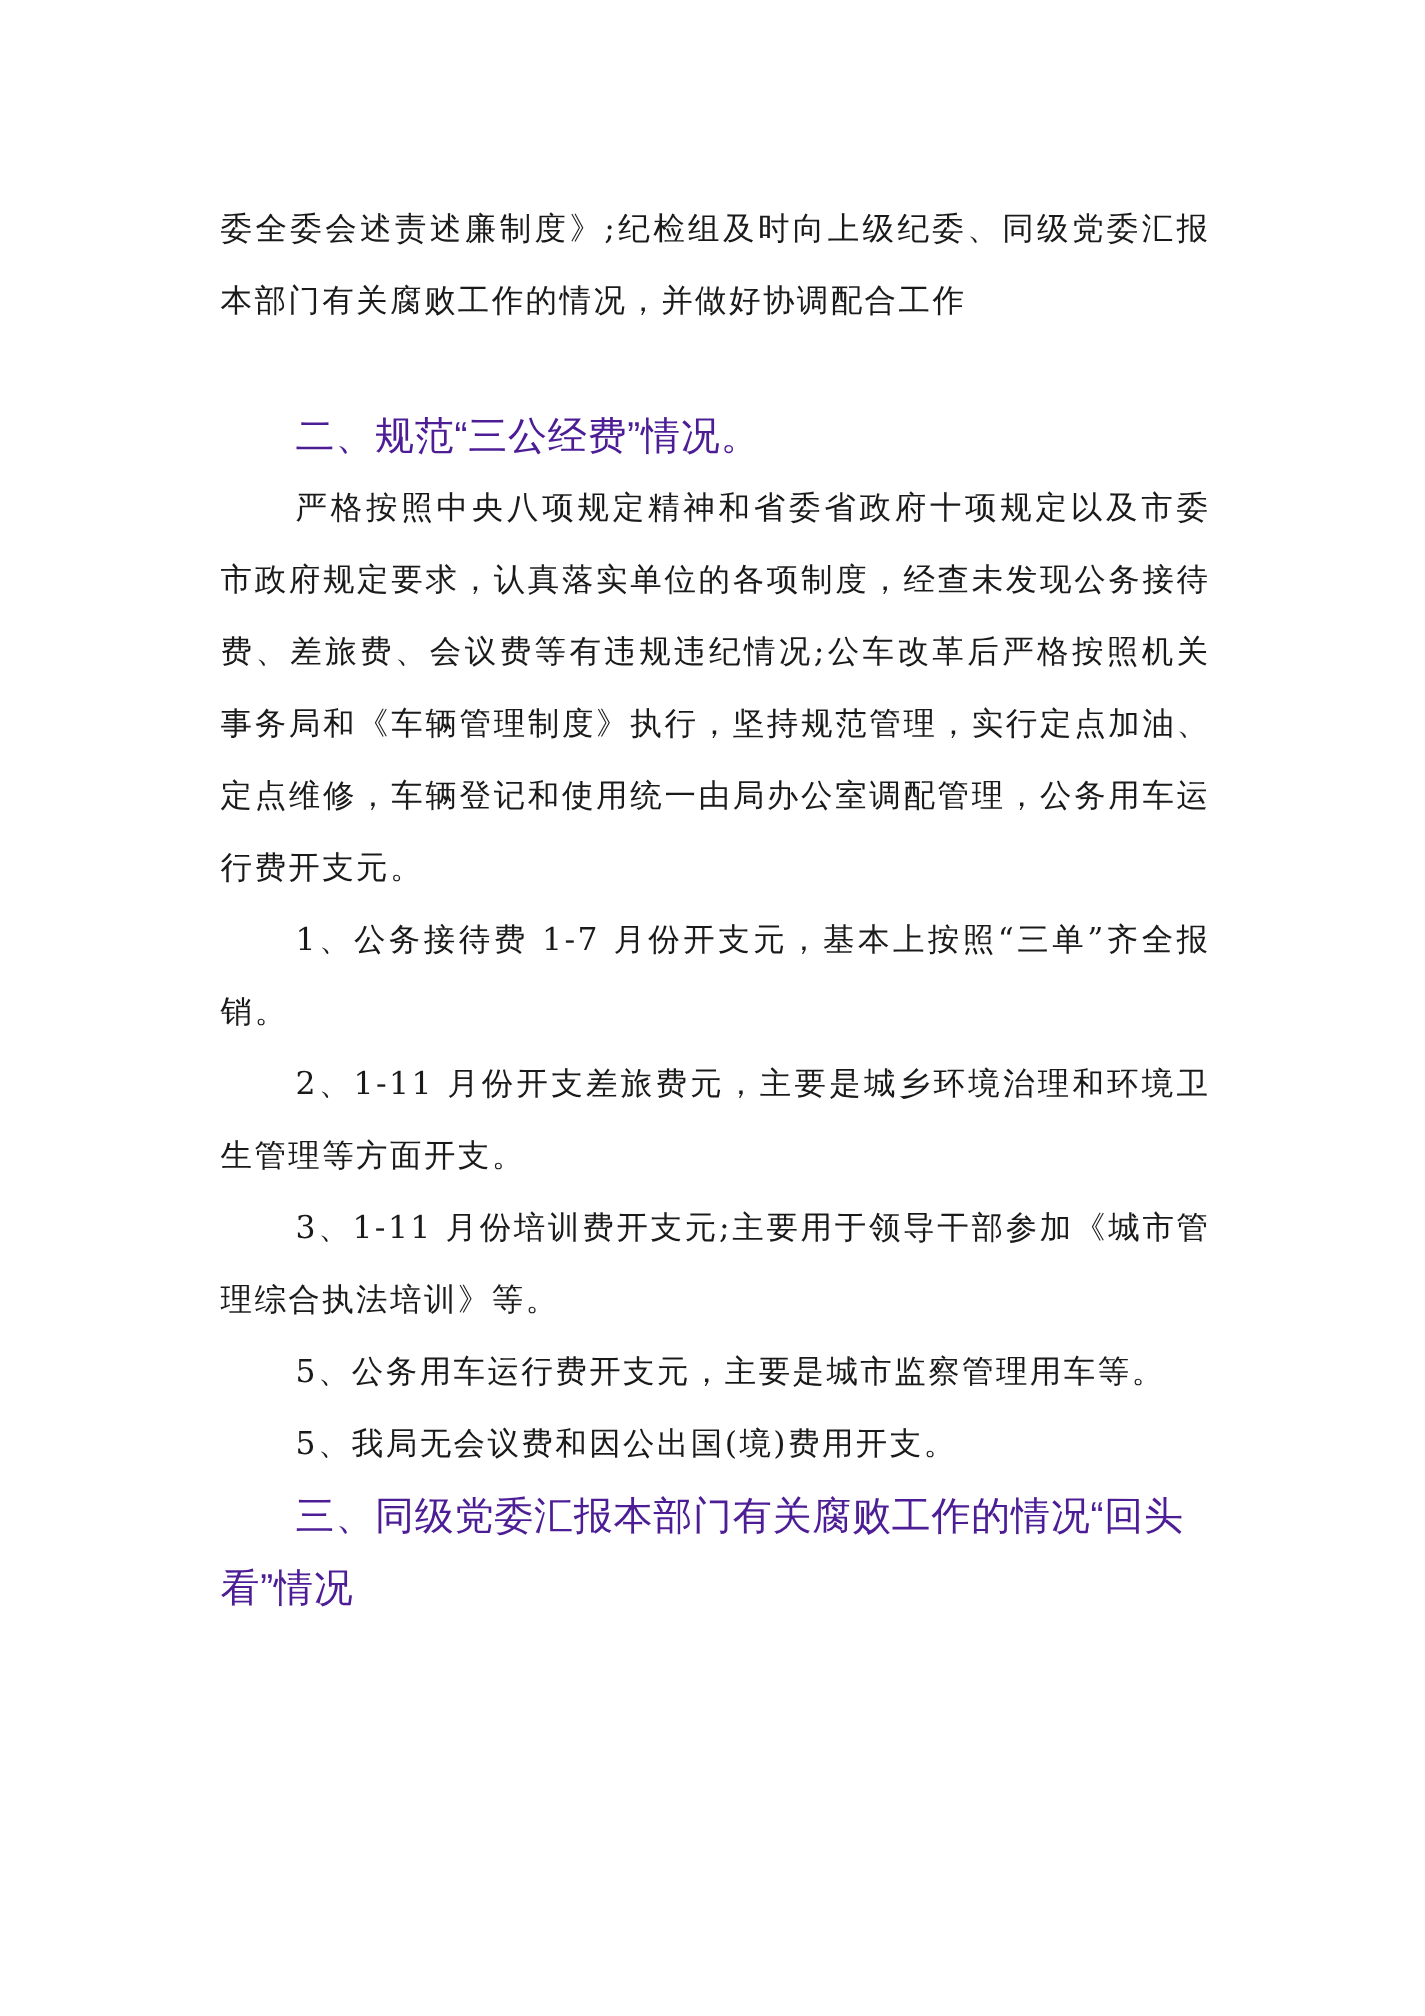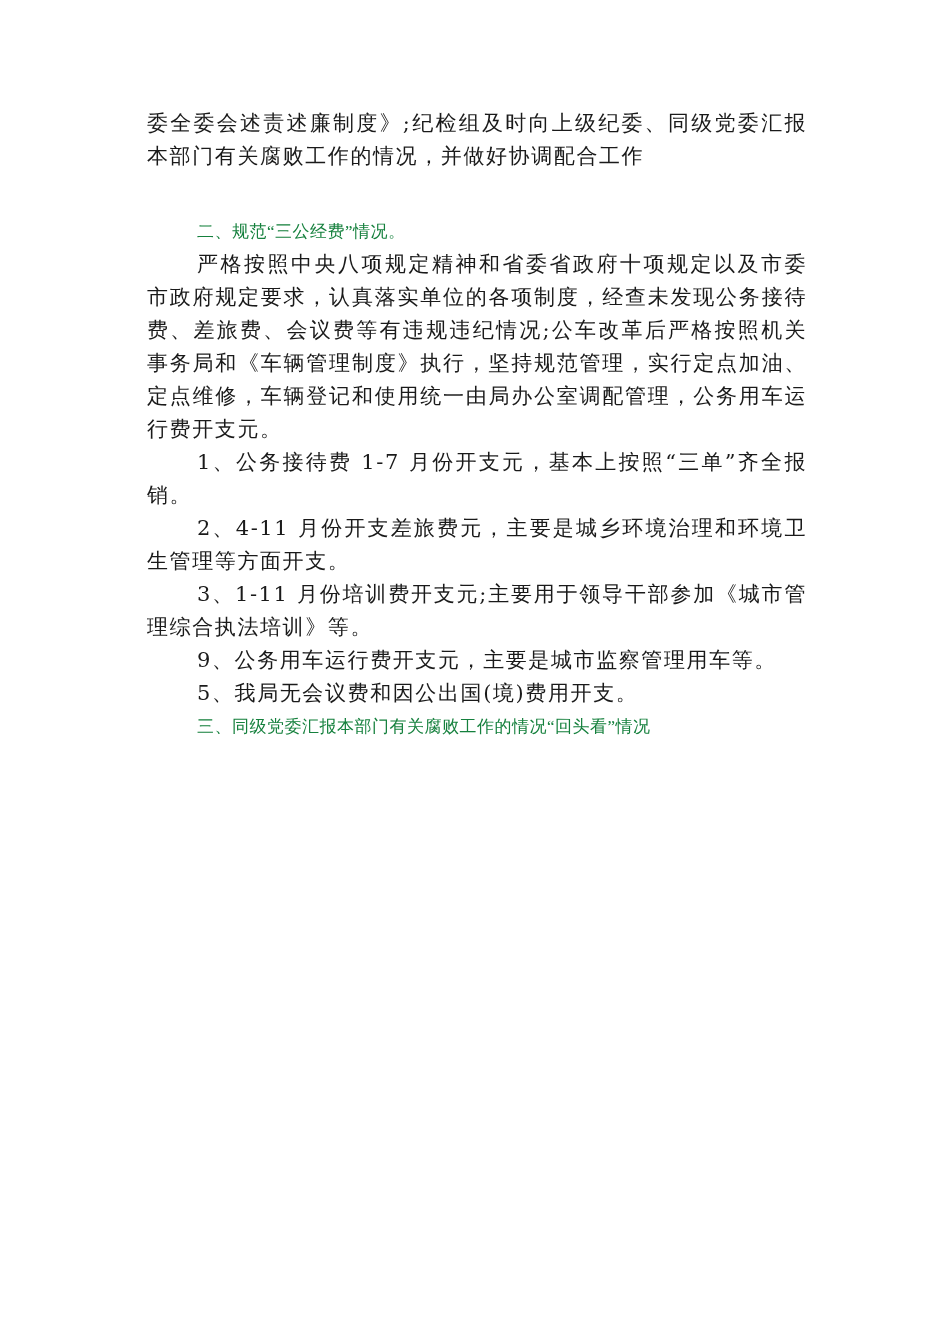--- a/index.html
+++ b/index.html
@@ -9,61 +9,61 @@
   }
   body {
     width: 950px;
     height: 1344px;
     position: relative;
     overflow: hidden;
   }
   .page {
     position: absolute;
     left: 147px;
-    top: 107px;
+    top: 128px;
     width: 660px;
     color: #1a1a1a;
     font-family: "DejaVu Serif", "Liberation Serif", serif;
     font-size: 21px;
-    line-height: 33px;
+    line-height: 48px;
   }
   .para {
     margin: 0;
     text-align: justify;
     text-align-last: left;
     letter-spacing: 1.6px;
   }
   .indent {
     text-indent: 50px;
   }
   .heading {
     margin: 0;
-    font-family: Liberation Serif, serif;
-    font-size: 17px;
+    font-family: Liberation Sans, sans-serif;
+    font-size: 26px;
     font-weight: normal;
-    color: #15803d;
+    color: #4c1d95;
     letter-spacing: 0.5px;
   }
   .gap-after-first {
     margin-top: 42px;
   }
 </style>
 </head>
 <body>
 
 <div class="page">
 
   <p class="para">委全委会述责述廉制度》;纪检组及时向上级纪委、同级党委汇报本部门有关腐败工作的情况，并做好协调配合工作</p>
 
   <p class="heading indent gap-after-first">二、规范“三公经费”情况。</p>
 
   <p class="para indent">严格按照中央八项规定精神和省委省政府十项规定以及市委市政府规定要求，认真落实单位的各项制度，经查未发现公务接待费、差旅费、会议费等有违规违纪情况;公车改革后严格按照机关事务局和《车辆管理制度》执行，坚持规范管理，实行定点加油、定点维修，车辆登记和使用统一由局办公室调配管理，公务用车运行费开支元。</p>
 
   <p class="para indent">1、公务接待费 1-7 月份开支元，基本上按照“三单”齐全报销。</p>
-  <p class="para indent">2、4-11 月份开支差旅费元，主要是城乡环境治理和环境卫生管理等方面开支。</p>
+  <p class="para indent">2、1-11 月份开支差旅费元，主要是城乡环境治理和环境卫生管理等方面开支。</p>
   <p class="para indent">3、1-11 月份培训费开支元;主要用于领导干部参加《城市管理综合执法培训》等。</p>
-  <p class="para indent">9、公务用车运行费开支元，主要是城市监察管理用车等。</p>
+  <p class="para indent">5、公务用车运行费开支元，主要是城市监察管理用车等。</p>
   <p class="para indent">5、我局无会议费和因公出国(境)费用开支。</p>
 
   <p class="heading indent">三、同级党委汇报本部门有关腐败工作的情况“回头看”情况</p>
 
 
 </div>
 
 </body></html>

